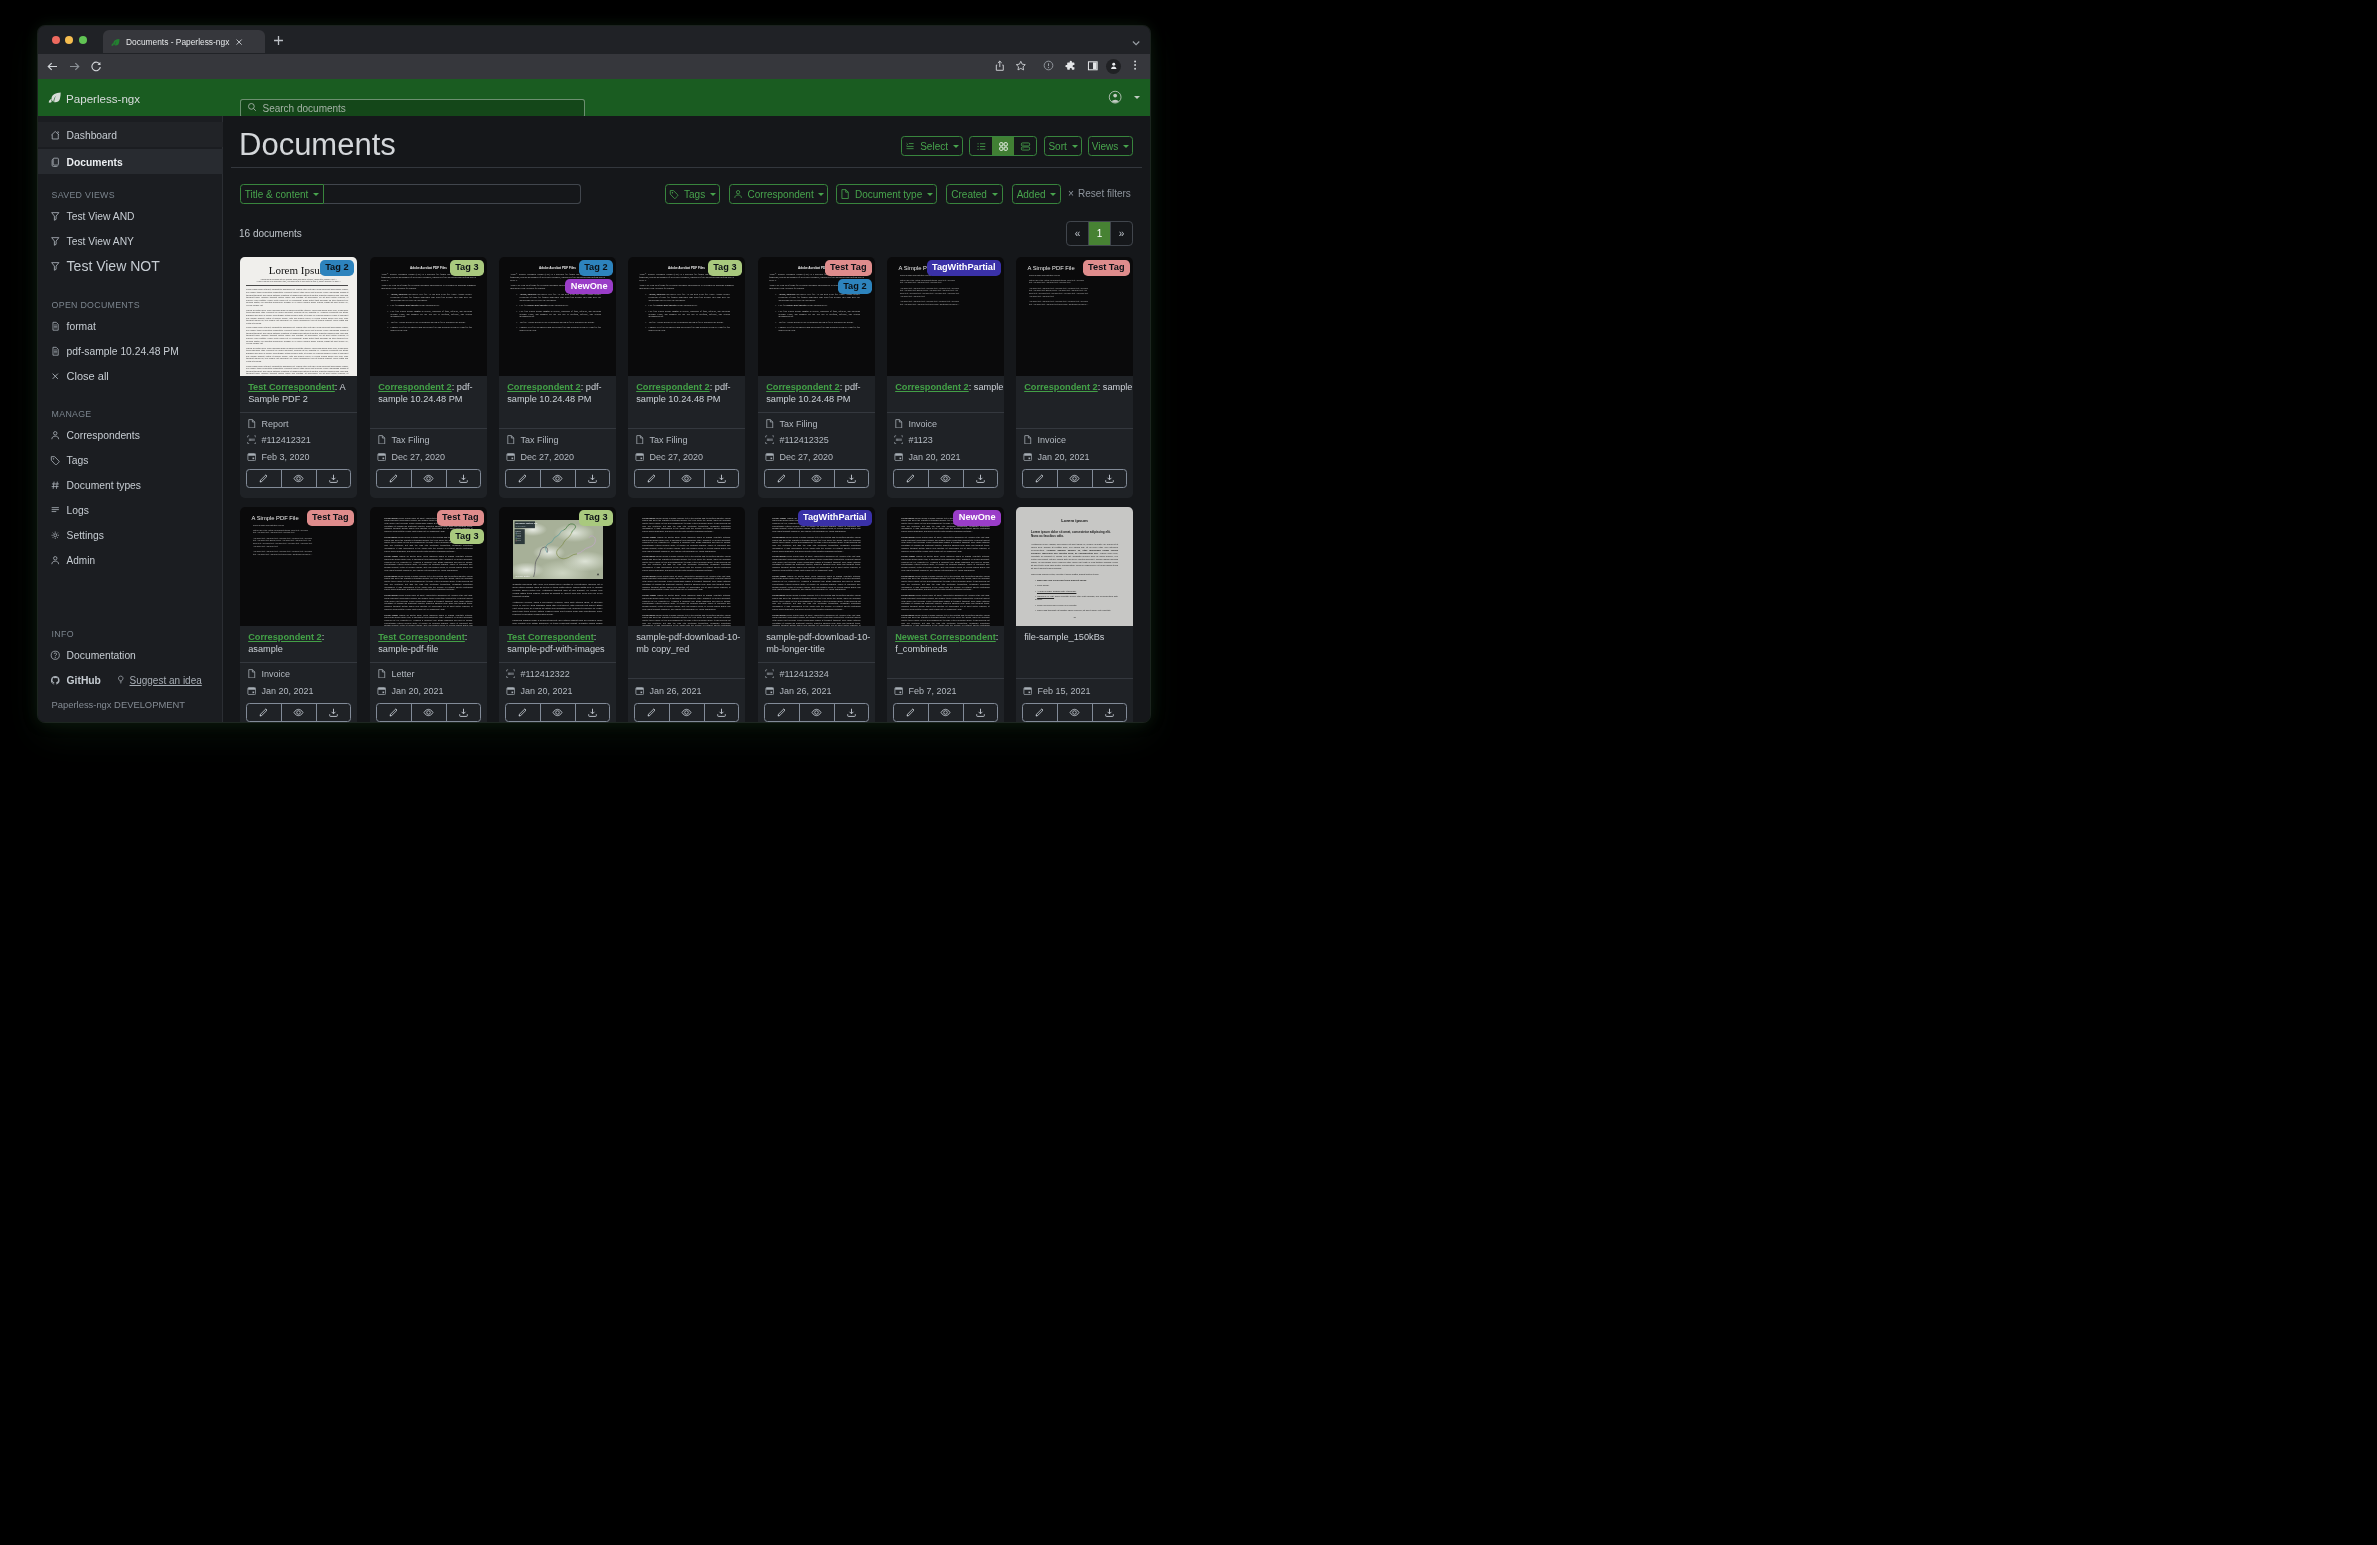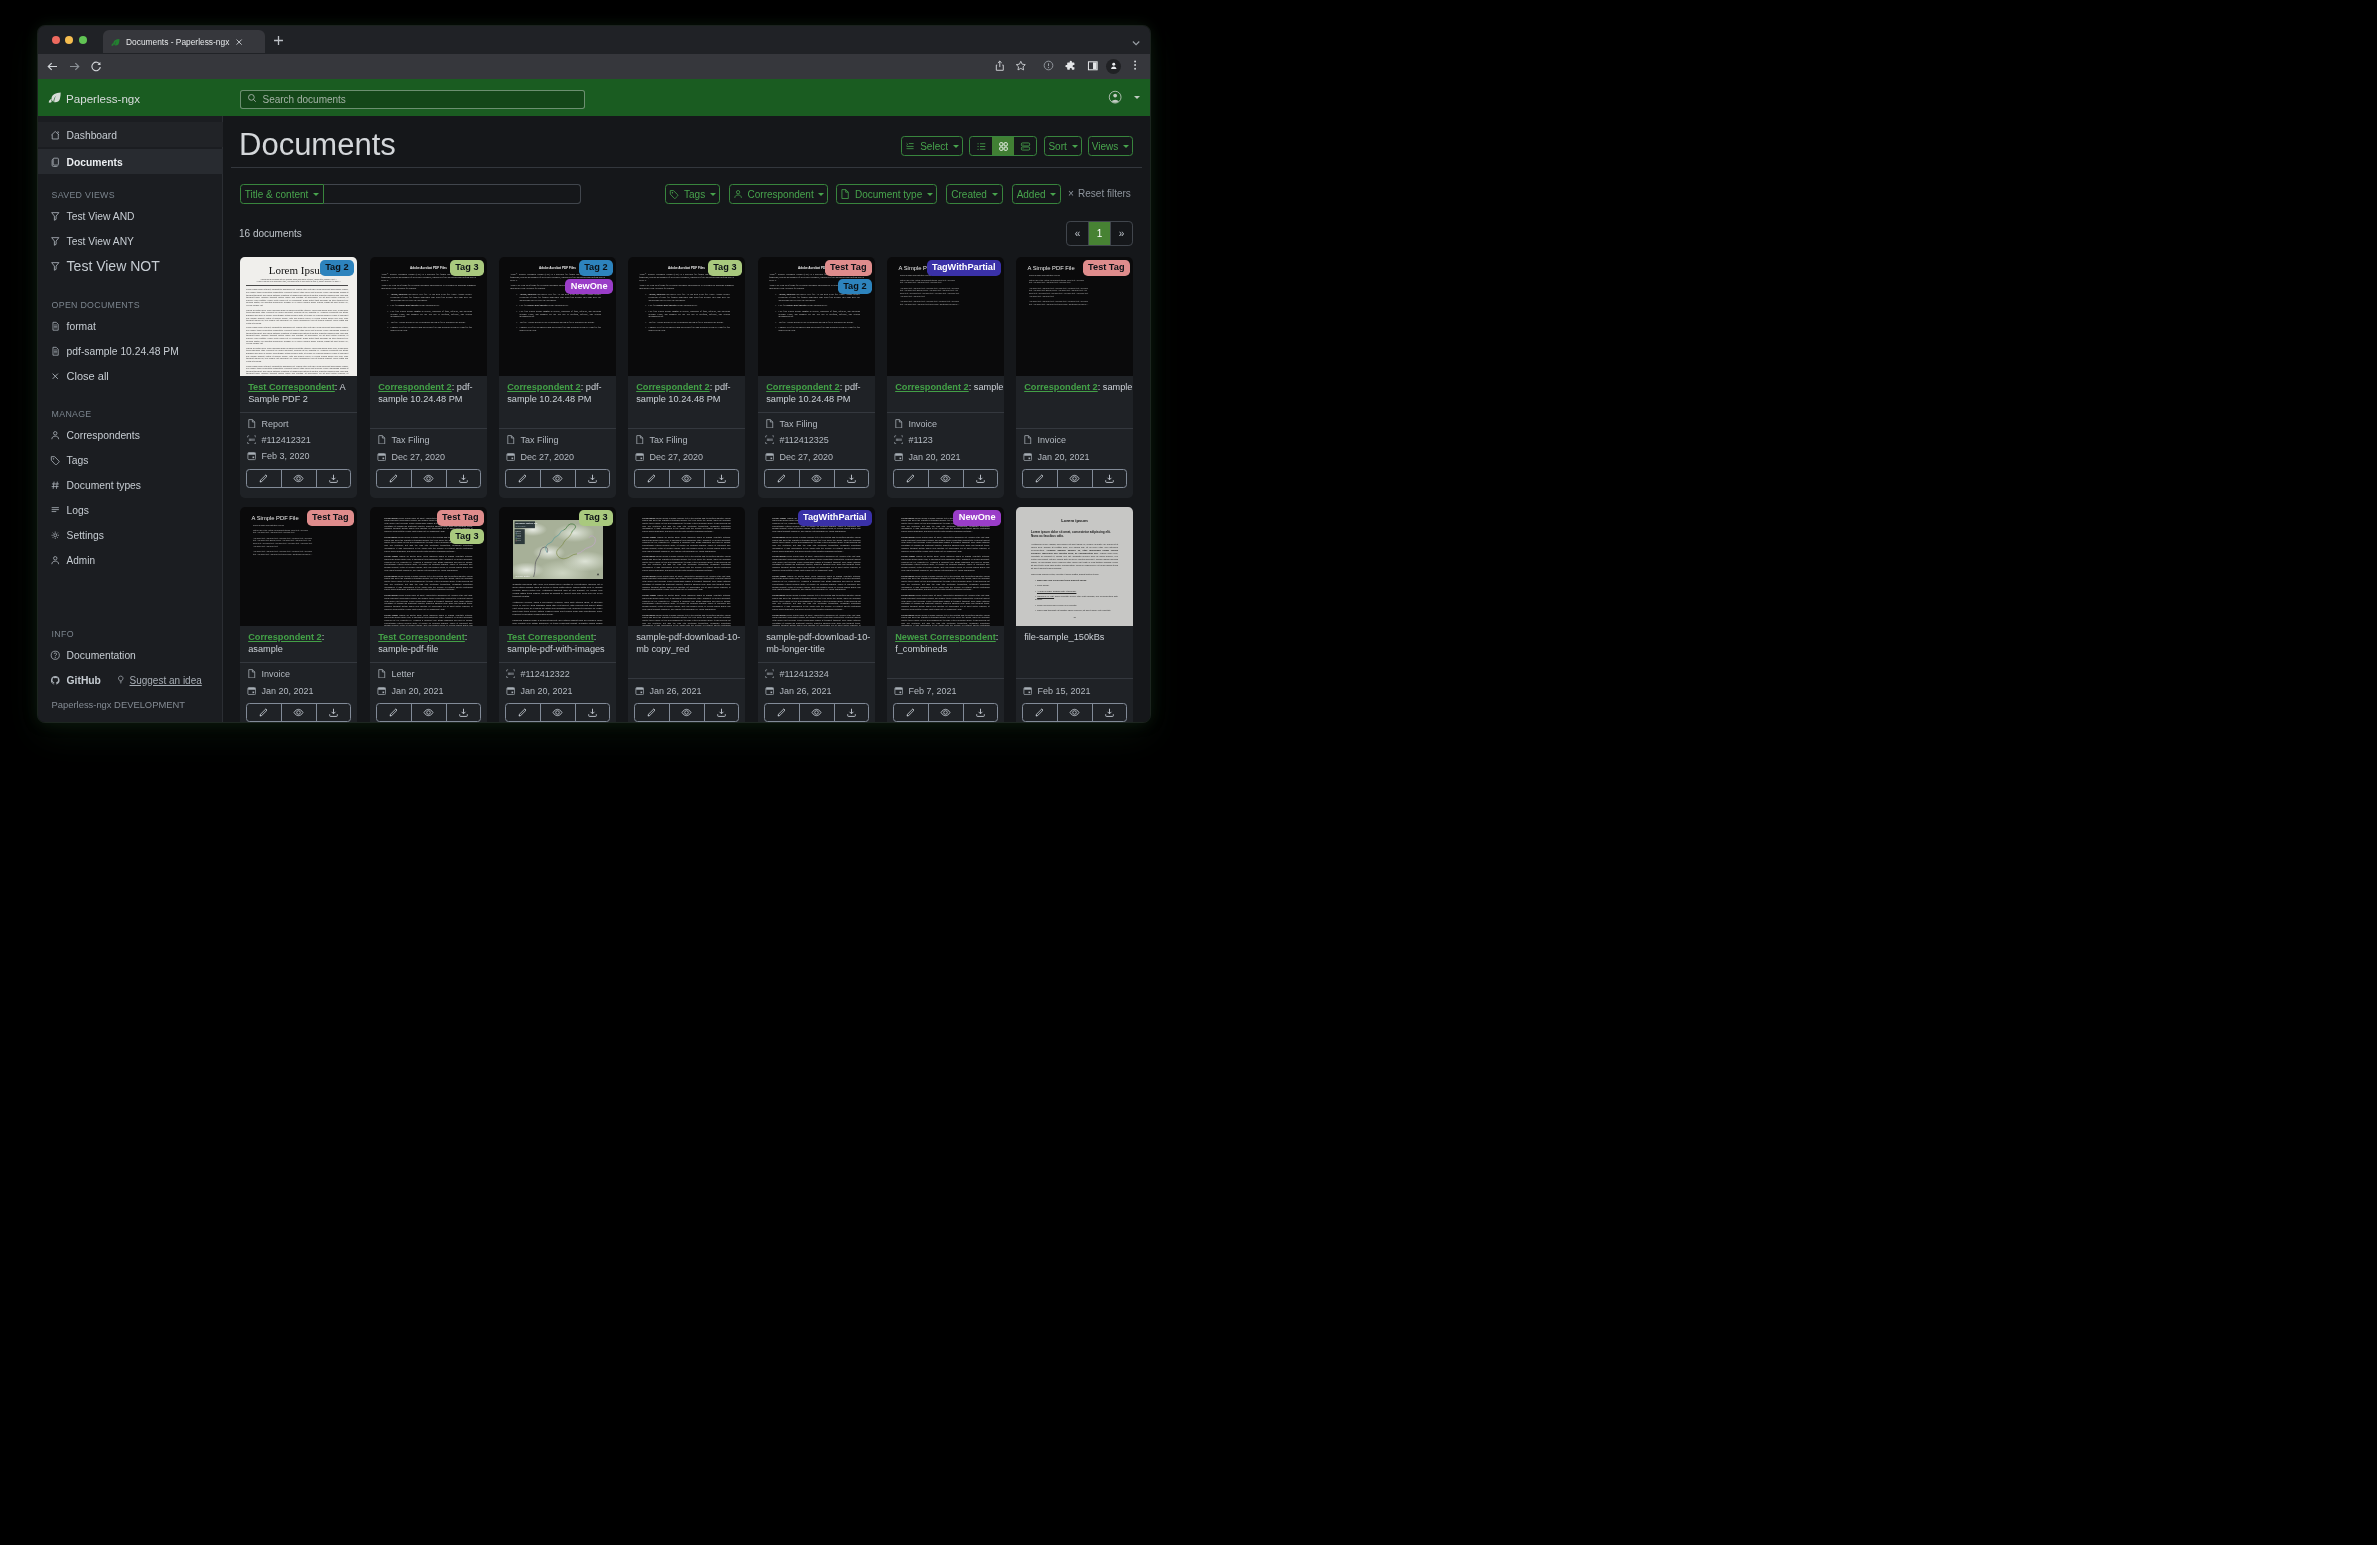--- a/index.html
+++ b/index.html
@@ -178,21 +178,21 @@
           <circle cx="8" cy="3.2" r="1.3" fill="currentColor"></circle>
           <circle cx="8" cy="8" r="1.3" fill="currentColor"></circle>
           <circle cx="8" cy="12.8" r="1.3" fill="currentColor"></circle>
         </svg></div>
 </div>
 <div class="abs" style="left:0;top:53px;right:0;height:38px;background:#1a5c21">
 <div class="abs" style="left:9.5px;top:12.2px;color:#d7dcd8"><svg viewBox="0 0 16 16" style="width:14.3px;height:14.3px;">
           <use href="#i-leaf"></use>
         </svg></div>
 <div class="abs" style="left:28px;top:13px;font-size:11.6px;font-weight:500;color:#d9dcdd">Paperless-ngx</div>
-<div class="abs" style="left:202px;top:11px;width:345px;height:18.7px;background:rgba(0,0,0,.22);border:0.7px solid rgba(230,240,230,.42);border-radius:2.7px;display:flex;align-items:center">
+<div class="abs" style="left:202px;top:20px;width:345px;height:18.7px;background:rgba(0,0,0,.22);border:0.7px solid rgba(230,240,230,.42);border-radius:2.7px;display:flex;align-items:center">
         <span style="margin-left:6.1px;color:#a9b5ab"><svg viewBox="0 0 16 16" style="width:10px;height:10px;">
             <use href="#i-search"></use>
           </svg></span>
         <span style="margin-left:5.4px;font-size:10px;color:#a4b2a6">Search documents</span>
       </div>
 <div class="abs" style="left:1070px;top:11.2px;color:#c2cbc3"><svg viewBox="0 0 16 16" style="width:14.3px;height:14.3px;">
           <use href="#i-pcircle"></use>
         </svg></div>
 <div class="abs" style="left:1096px;top:17px;width:0;height:0;border-left:3.4px solid transparent;border-right:3.4px solid transparent;border-top:3.7px solid #c2cbc3"></div>
 </div>
@@ -403,21 +403,21 @@
           <use href="#i-file"></use>
         </svg>
         <span style="white-space:nowrap">Report</span>
       </div>
       <div style="position:absolute;left:6.5px;top:177px;height:11px;color:#b4bac1;font-size:9px;display:flex;align-items:center">
         <svg viewBox="0 0 16 16" style="width:9.5px;height:9.5px;margin-right:5.4px;flex:none;color:#a7aeb5;">
           <use href="#i-upc"></use>
         </svg>
         <span style="white-space:nowrap">#112412321</span>
       </div>
-      <div style="position:absolute;left:6.5px;top:194px;height:11px;color:#b4bac1;font-size:9px;display:flex;align-items:flex-start">
+      <div style="position:absolute;left:6.5px;top:194px;height:11px;color:#b4bac1;font-size:9px;display:flex;align-items:center">
         <svg viewBox="0 0 16 16" style="width:9.5px;height:9.5px;margin-right:5.4px;flex:none;color:#a7aeb5;">
           <use href="#i-cal"></use>
         </svg>
         <span style="white-space:nowrap">Feb 3, 2020</span>
       </div>
       <div style="position:absolute;left:6.1px;right:5.8px;top:212px;height:19.4px;display:flex;border:0.7px solid #828b98;border-radius:3.4px;box-sizing:border-box">
         <div style="flex:1;display:flex;align-items:center;justify-content:center;color:#c7cdd4">
           <svg viewBox="0 0 16 16" style="width:11px;height:11px;">
             <use href="#i-pencil"></use>
           </svg>

